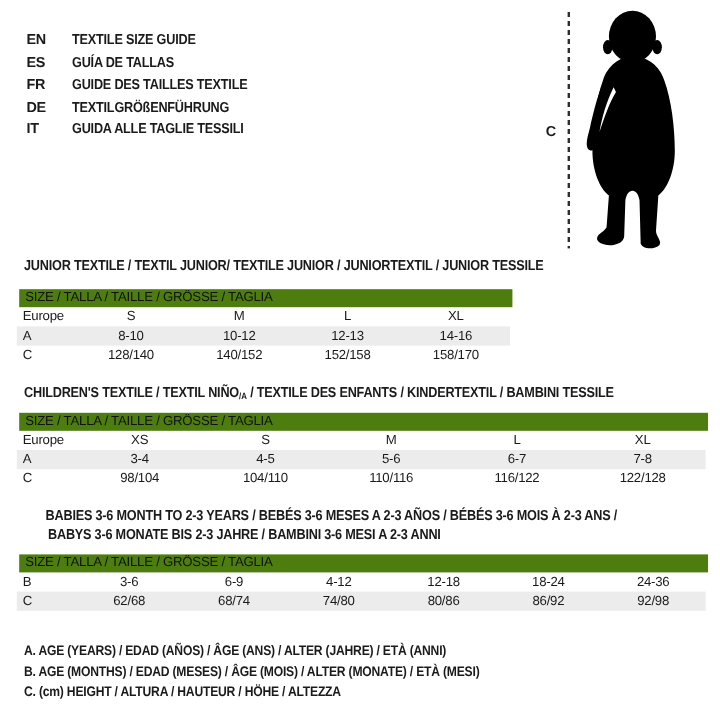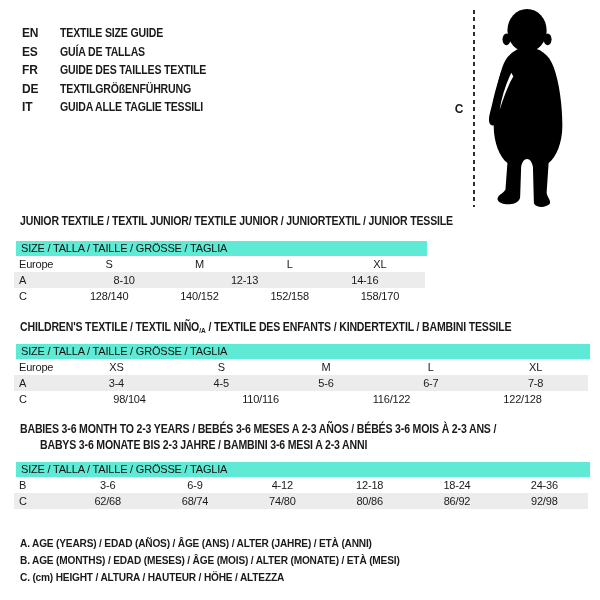--- a/index.html
+++ b/index.html
@@ -21,21 +21,21 @@
   .dash-line{
     position:absolute;left:473px;top:10px;width:2px;height:197px;
     background:repeating-linear-gradient(to bottom,#2e2e2e 0 4px,transparent 4px 7.5px);
   }
   .height-label{position:absolute;left:450px;top:102px;width:18px;text-align:center;
     font-weight:bold;font-size:12px;}
   .baby-svg{position:absolute;left:484px;top:4px;}
 
   
   .tbl-title{position:absolute;left:20px;font-weight:bold;font-size:12px;white-space:nowrap;}
-  .tbl-bar{position:absolute;left:16px;height:15px;line-height:15px;background:#5eead4;
+  .tbl-bar{position:absolute;left:16px;height:15px;line-height:15px;background:#4d7c0f;
     font-size:11px;padding-left:5px;box-sizing:border-box;color:#111;}
   .tbl-rows{position:absolute;left:14px;font-size:11px;}
   .t-row{display:flex;height:16px;line-height:16px;}
   .t-row.alt{background:#ececec;}
   .t-label{width:50px;padding-left:5px;box-sizing:border-box;}
   .t-cell{flex:1;text-align:center;}
 
   .w1{width:411px;}
   .w2{width:574px;}
 
@@ -123,20 +123,21 @@
   <div class="t-row">
     <span class="t-label">Europe</span>
     <span class="t-cell">S</span>
     <span class="t-cell">M</span>
     <span class="t-cell">L</span>
     <span class="t-cell">XL</span>
   </div>
   <div class="t-row alt">
     <span class="t-label">A</span>
     <span class="t-cell">8-10</span>
+    <span class="t-cell">10-12</span>
     <span class="t-cell">12-13</span>
     <span class="t-cell">14-16</span>
   </div>
   <div class="t-row">
     <span class="t-label">C</span>
     <span class="t-cell">128/140</span>
     <span class="t-cell">140/152</span>
     <span class="t-cell">152/158</span>
     <span class="t-cell">158/170</span>
   </div>
@@ -161,27 +162,28 @@
     <span class="t-label">A</span>
     <span class="t-cell">3-4</span>
     <span class="t-cell">4-5</span>
     <span class="t-cell">5-6</span>
     <span class="t-cell">6-7</span>
     <span class="t-cell">7-8</span>
   </div>
   <div class="t-row">
     <span class="t-label">C</span>
     <span class="t-cell">98/104</span>
+    <span class="t-cell">104/110</span>
     <span class="t-cell">110/116</span>
     <span class="t-cell">116/122</span>
     <span class="t-cell">122/128</span>
   </div>
 </div>
 
-<div class="tbl-title" style="top:422px;">
+<div class="tbl-title" style="top:422px;margin-left:18px;">
   <span class="cond">BABIES 3-6 MONTH TO 2-3 YEARS / BEBÉS 3-6 MESES A 2-3 AÑOS / BÉBÉS 3-6 MOIS À 2-3 ANS /</span>
 </div>
 <div class="tbl-title" style="top:438px;margin-left:20px;">
   <span class="cond">BABYS 3-6 MONATE BIS 2-3 JAHRE / BAMBINI 3-6 MESI A 2-3 ANNI</span>
 </div>
 <div class="tbl-bar w2" style="top:462px;">
   <span>SIZE / TALLA / TAILLE / GRÖSSE / TAGLIA</span>
 </div>
 <div class="tbl-rows w2" style="top:477px;">
   <div class="t-row">

